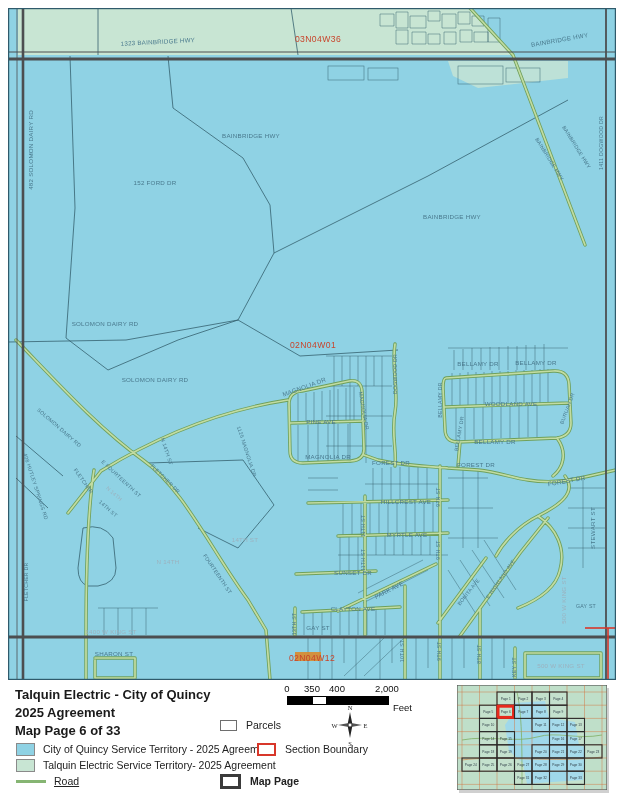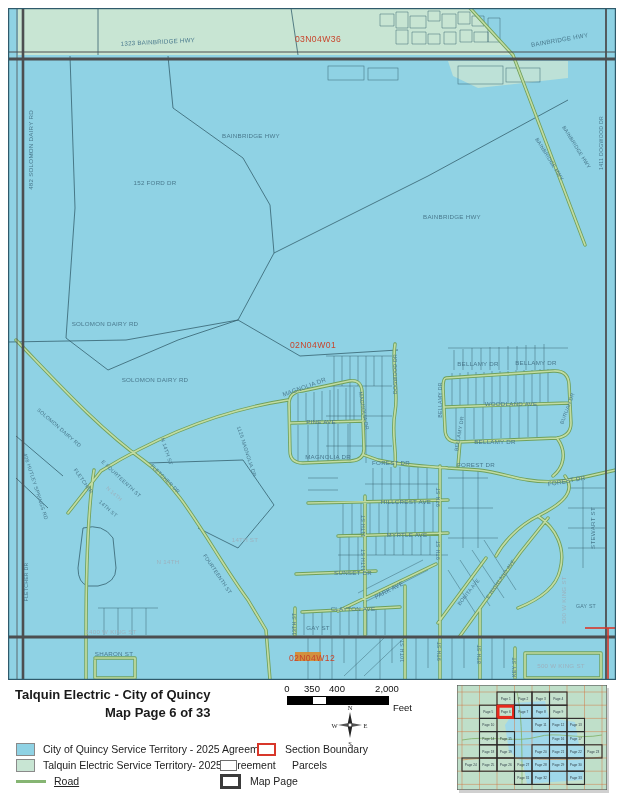--- a/index.html
+++ b/index.html
@@ -11,21 +11,21 @@
   .s5{font-size:5.2px;}
   .lt{fill:#9BB2BF;}
   .rd{fill:#C8452C;font-size:8.6px;letter-spacing:.4px;}
   .pl{stroke:#35616F;stroke-width:.55;fill:none;opacity:.85;}
   .bl{stroke:#35616F;stroke-width:.8;fill:none;}
   .grc{fill:none;stroke:#6FA05B;stroke-width:3.4;stroke-linecap:round;stroke-linejoin:round;}
   .grf{fill:none;stroke:#C2DCA2;stroke-width:1.7;stroke-linecap:round;stroke-linejoin:round;}
   .dk{stroke:#4C4E50;fill:none;}
   .redln{stroke:#D8372A;stroke-width:1.6;fill:none;}
   
-  #titleblock{position:absolute;left:15px;top:686px;font-weight:bold;font-size:13px;color:#1a1a1a;line-height:18px;text-align:right;}
+  #titleblock{position:absolute;left:15px;top:686px;font-weight:bold;font-size:13px;color:#1a1a1a;line-height:18px;}
   .legend-row{position:absolute;display:flex;align-items:center;height:14px;font-size:10.5px;color:#222;}
   .sw{width:17px;height:11px;border:1px solid #8a8a8a;margin-right:8px;flex:none;}
   .sw-road{width:30px;height:0;border:none;border-top:3px solid #86B573;margin-right:8px;flex:none;}
   .bx{width:15px;height:9px;background:#fff;margin-right:9px;flex:none;}
   .bx-section{border:2px solid #D8372A;}
   .bx-parcel{border:1.6px solid #6E6E6E;}
   .bx-page{border:3.5px solid #3B3B3B;}
   
   #scalebar{position:absolute;left:285px;top:683px;width:145px;height:26px;font-size:9.5px;color:#111;}
   .tick{position:absolute;top:0;transform:translateX(-50%);}
@@ -211,20 +211,21 @@
       <text class="t lt" x="160" y="556">N 14TH</text>
       <text class="t s5" transform="translate(208,567) rotate(56)">FOURTEENTH ST</text>
       <text class="t s5" transform="translate(26,479) rotate(72)">408 HUTLEY SPRINGS RD</text>
       <text class="t s5" transform="translate(20,574) rotate(-90)">FLETCHER DR</text>
     </g>
   </svg>
   </div>
 
   <div id="titleblock">
     <div>Talquin Electric - City of Quincy</div>
+    <div>2025 Agreement</div>
     <div>Map Page 6 of 33</div>
   </div>
 
   <div id="scalebar">
     <span class="tick" style="left:2px">0</span>
     <span class="tick" style="left:27px">350</span>
     <span class="tick" style="left:52px">400</span>
     <span class="tick" style="left:102px">2,000</span>
     <div id="sbar">
       <div style="width:25px;background:#000"></div>
@@ -255,25 +256,25 @@
     <span>Talquin Electric Service Territory- 2025 Agreement</span>
   </div>
   <div class="legend-row" style="left:16px;top:774px;text-decoration:underline;">
     <span class="sw-road"></span>
     <span>Road</span>
   </div>
   <div class="legend-row" style="left:220px;top:742px;padding-left:37px;">
     <span class="bx bx-section"></span>
     <span>Section Boundary</span>
   </div>
-  <div class="legend-row" style="left:220px;top:758px;gap:46px;">
+  <div class="legend-row" style="left:220px;top:718px;">
     <span class="bx bx-parcel"></span>
     <span>Parcels</span>
   </div>
-  <div class="legend-row" style="left:220px;top:774px;">
+  <div class="legend-row" style="left:220px;top:774px;font-weight:bold;">
     <span class="bx bx-page"></span>
     <span>Map Page</span>
   </div>
 
   <div id="inset">
     <svg width="150" height="105" viewBox="0 0 150 105">
       <rect x="0" y="0" width="150" height="105" fill="#BFDFC9" stroke="#555" stroke-width="1.2"></rect>
       <polygon points="57,18 88,16 92,33 118,37 122,60 128,62 126,95 95,97 70,99 66,78 52,66 48,40 55,30" fill="#9FD8EA"></polygon>
       <g stroke="#D4703A" stroke-width=".45">
         <path d="M5,0V105 M22.5,0V105 M40,0V105 M57.5,0V105 M75,0V105 M92.5,0V105 M110,0V105 M127.5,0V105 M145,0V105"></path>

